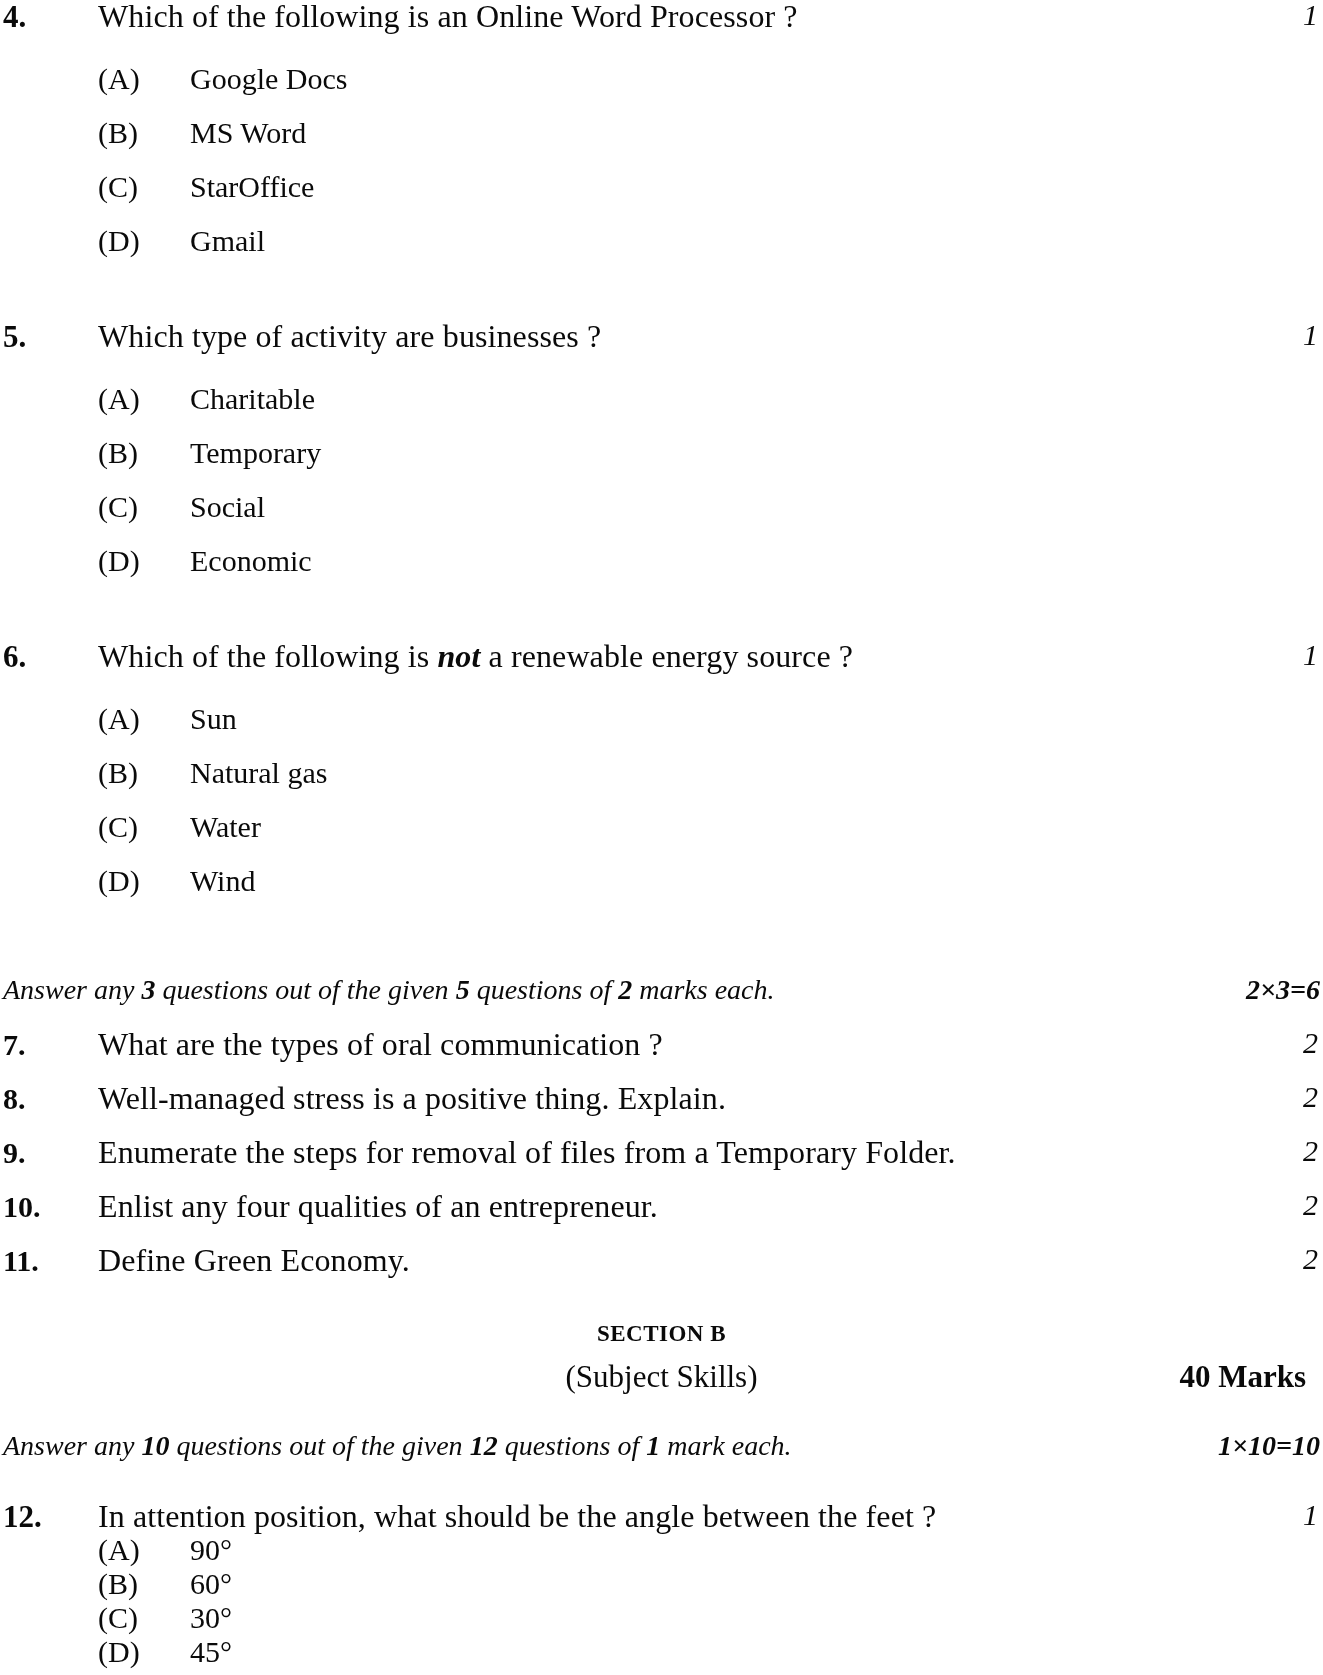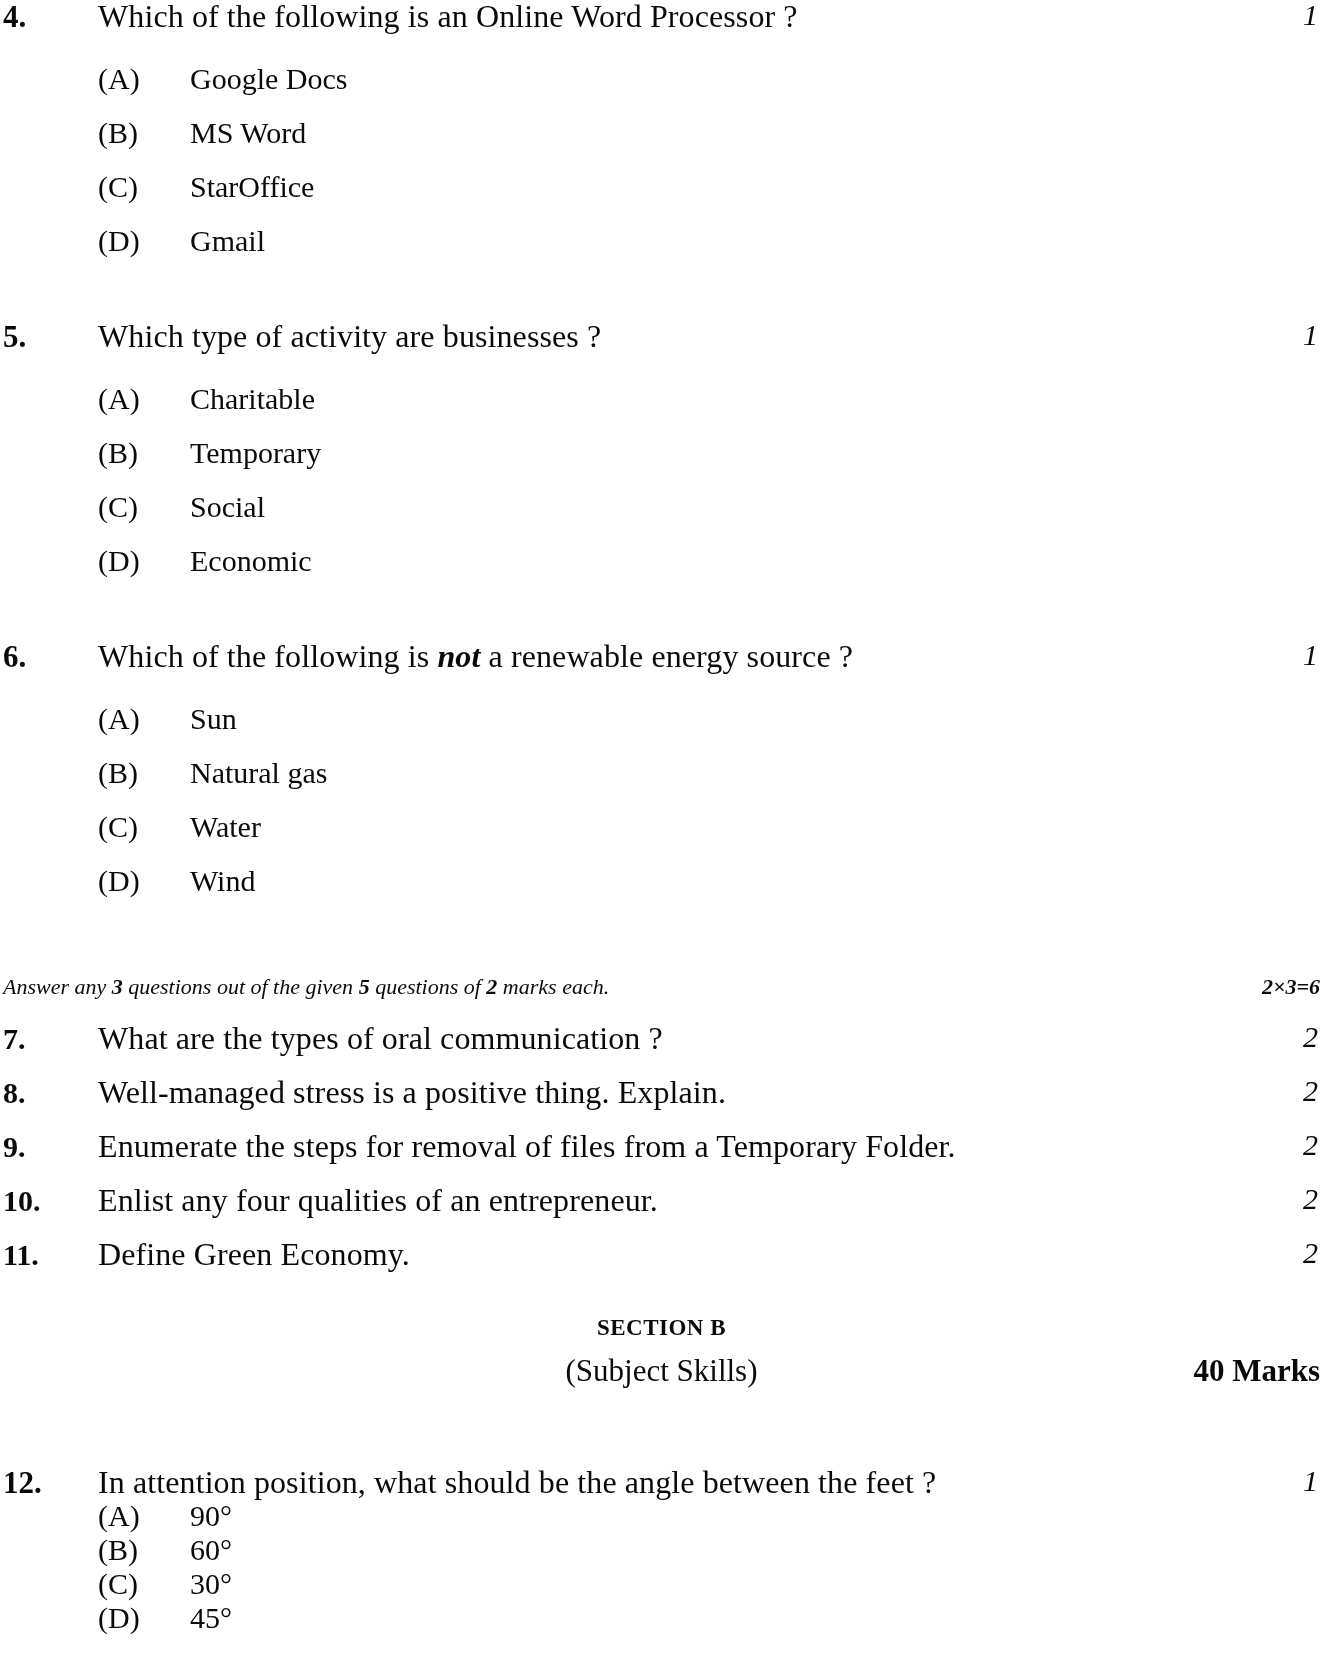--- a/index.html
+++ b/index.html
@@ -85,21 +85,21 @@
 
   .tight .optrow { margin-bottom: 4px; }
   .tight .qrow { margin-bottom: 3px; }
   .tight .optlabel { padding-left: 98px; }
   .tight .opttext { padding-left: 92px; }
 
   
   .instruction {
     position: relative;
     font-style: italic;
-    font-size: 22px;
+    font-size: 28px;
     line-height: 1.0;
     padding-left: 3px;
   }
   .instruction b {
     font-weight: bold;
     font-style: italic;
   }
   .instruction .total {
     position: absolute;
     right: 0px;
@@ -144,21 +144,21 @@
     line-height: 1.0;
     text-align: center;
   }
   .section-marks {
     position: absolute;
     right: 0px;
     top: 0;
     font-weight: bold;
     font-size: 31px;
     line-height: 1.0;
-    padding-right: 3px;
+    padding-right: 17px;
   }
 
   .spacer-40 { height: 40px; }
   .spacer-24 { height: 24px; }
   .spacer-16 { height: 16px; }
   .spacer-56 { height: 56px; }
 </style>
 </head>
 <body>
 
@@ -283,20 +283,24 @@
 
   <div class="spacer-16"></div>
 
   <div class="section-sub-wrap">
     <span class="section-sub">(Subject Skills)</span>
     <span class="section-marks">40 Marks</span>
   </div>
 
   <div class="spacer-40"></div>
 
+  <div class="instruction">
+    <span>Answer any </span><b>10</b><span> questions out of the given </span><b>12</b><span> questions of </span><b>1</b><span> mark each.</span>
+    <span class="total">1×10=10</span>
+  </div>
 
   <div class="spacer-40"></div>
 
   <div class="qblock tight">
     <div class="qrow">
       <span class="qnum">12.</span>
       <span class="qtext">In attention position, what should be the angle between the feet ?</span>
       <span class="qmarks">1</span>
     </div>
     <div class="optrow">

